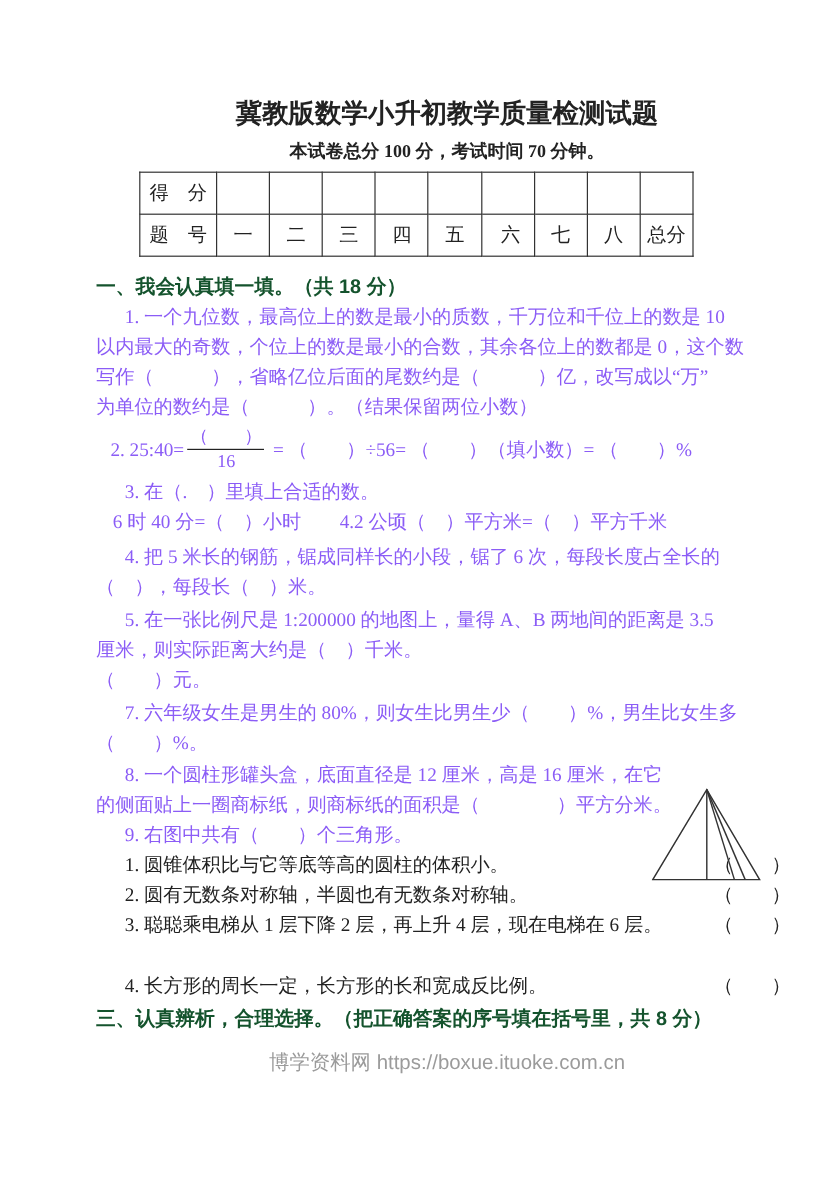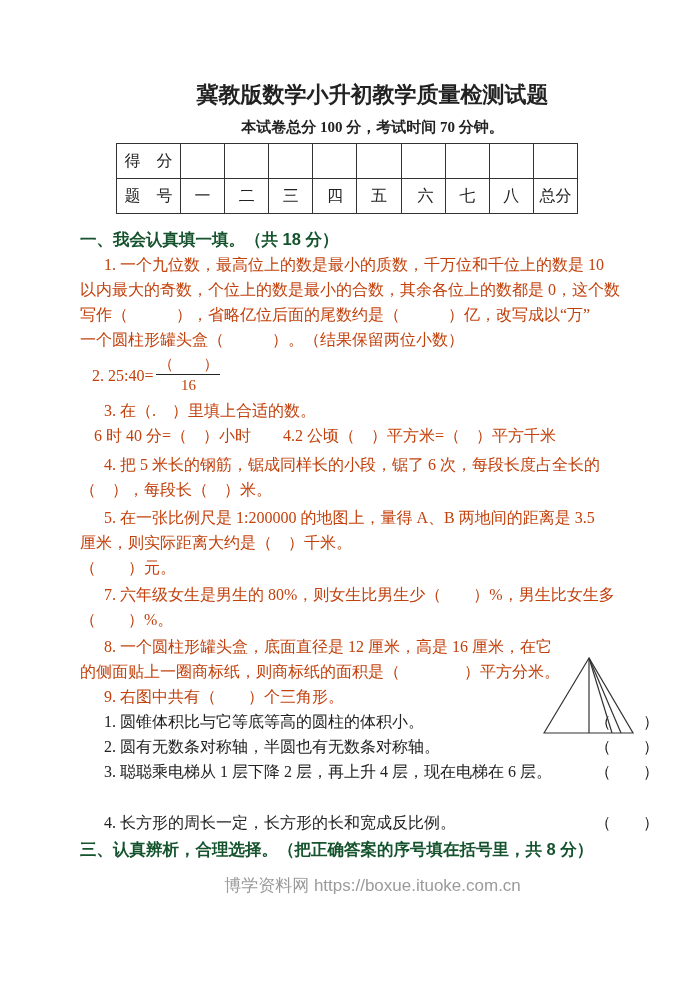--- a/index.html
+++ b/index.html
@@ -49,21 +49,21 @@
     font-family:"Liberation Sans","DejaVu Sans",sans-serif;
     font-size:16.5px; font-weight:bold;
     line-height:25px;
     color:#14532d;
     white-space:pre;
   }
   .line {
     font-size:16px;
     line-height:25px;
     white-space:pre-wrap;
-    color:#c2410c;
+    color:#8b5cf6;
   }
   .q-first { text-indent:24px; }
   .q-sub   { text-indent:14px; }
   .q2-line {
     margin-top:2px;
     height:42px;
     display:flex;
     align-items:center;
     white-space:pre;
     padding-left:12px;
@@ -141,28 +141,29 @@
         <td class="total-cell">总分</td>
       </tr>
     </tbody>
       </table>
 
     <div class="sec-heading">一、我会认真填一填。（共 18 分）</div>
 
     <div class="line q-first">1. 一个九位数，最高位上的数是最小的质数，千万位和千位上的数是 10</div>
     <div class="line">以内最大的奇数，个位上的数是最小的合数，其余各位上的数都是 0，这个数</div>
     <div class="line">写作（　　　），省略亿位后面的尾数约是（　　　）亿，改写成以“万”</div>
-    <div class="line">一个圆柱形罐头盒（　　　）。（结果保留两位小数）</div>
+    <div class="line">为单位的数约是（　　　）。（结果保留两位小数）</div>
 
     <div class="line q2-line">
       <span>2. 25:40=</span>
       <span class="fraction">
         <span class="frac-num">（　　）</span>
         <span class="frac-den">16</span>
       </span>
+      <span> = （　　）÷56= （　　）（填小数）= （　　）%</span>
     </div>
 
     <div class="line q-first mt2">3. 在（.　）里填上合适的数。</div>
     <div class="line q-sub">6 时 40 分=（　）小时　　4.2 公顷（　）平方米=（　）平方千米</div>
 
     <div class="line q-first mt4">4. 把 5 米长的钢筋，锯成同样长的小段，锯了 6 次，每段长度占全长的</div>
     <div class="line">（　），每段长（　）米。</div>
 
     <div class="line q-first mt3">5. 在一张比例尺是 1:200000 的地图上，量得 A、B 两地间的距离是 3.5</div>
     <div class="line">厘米，则实际距离大约是（　）千米。</div>

